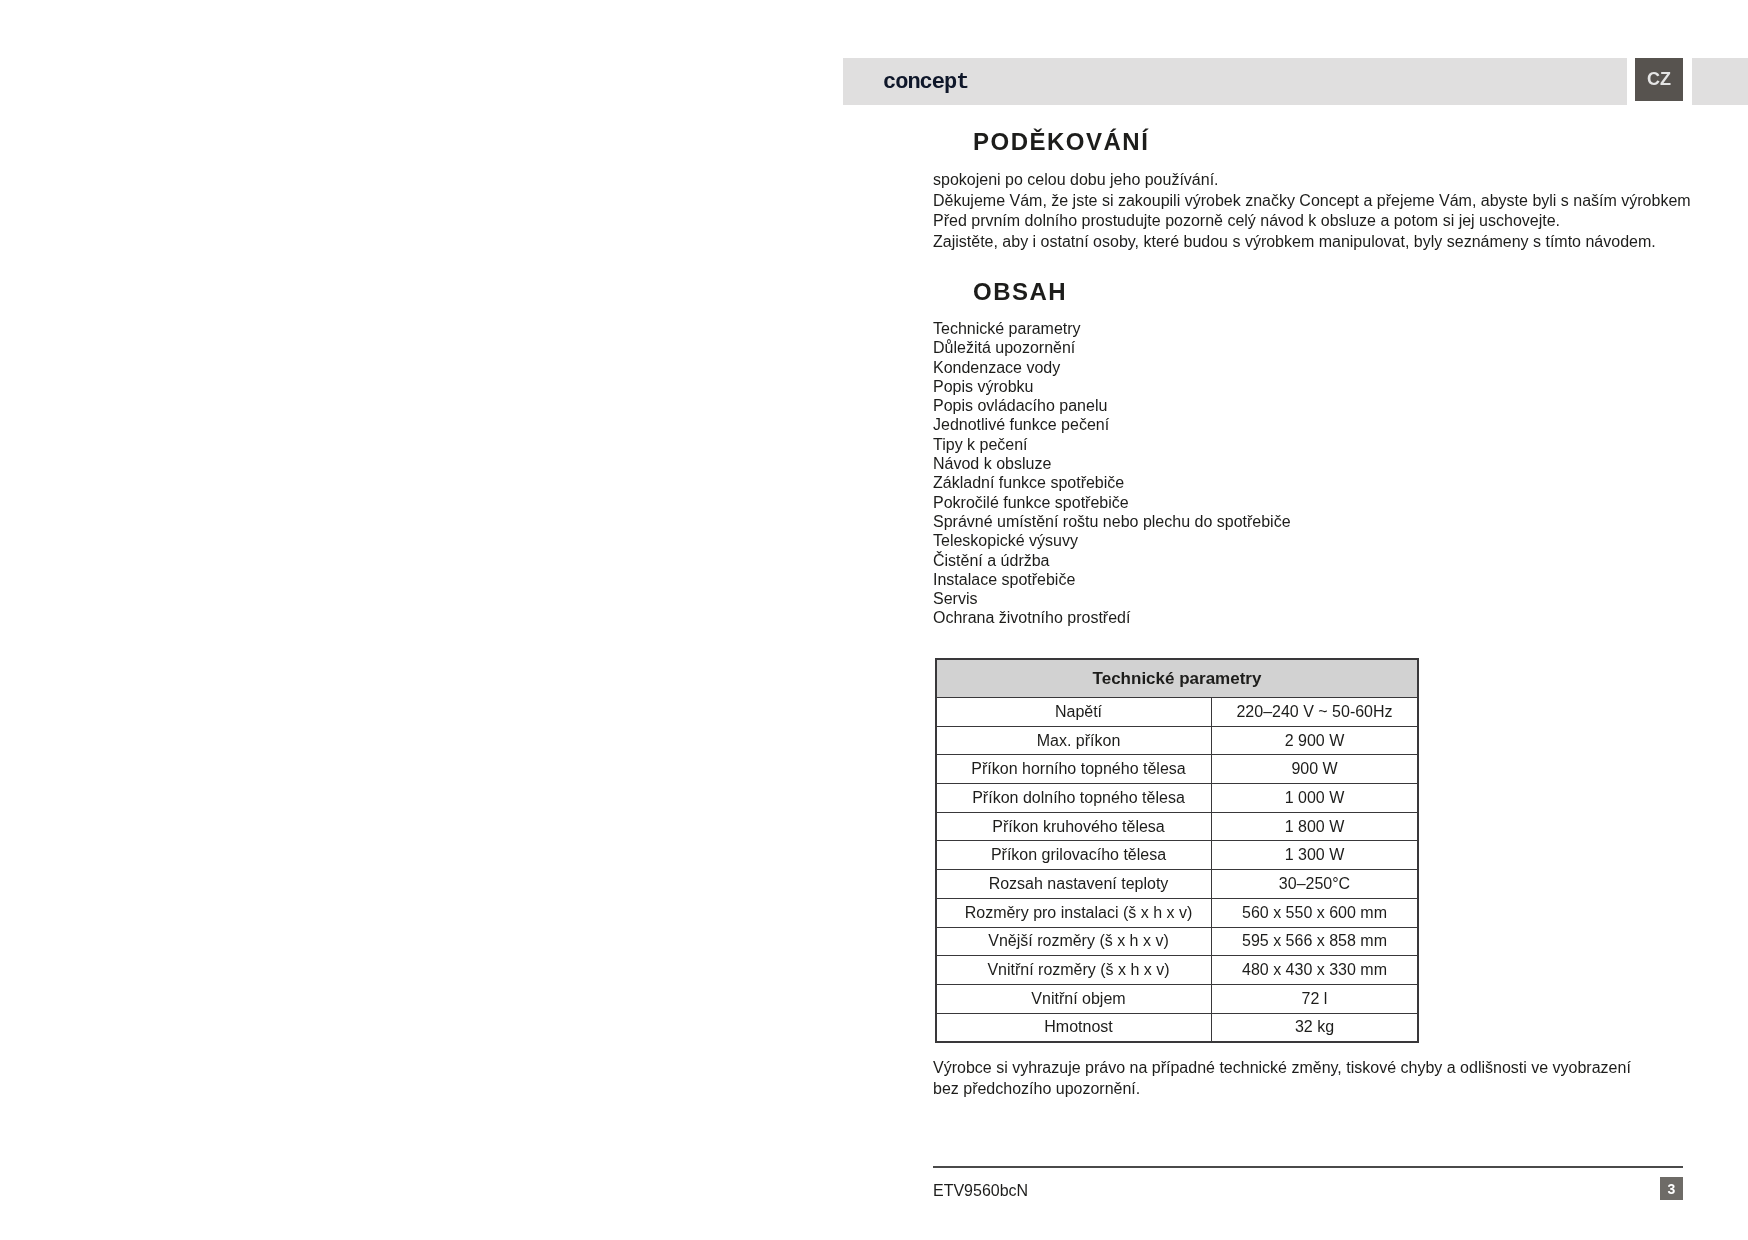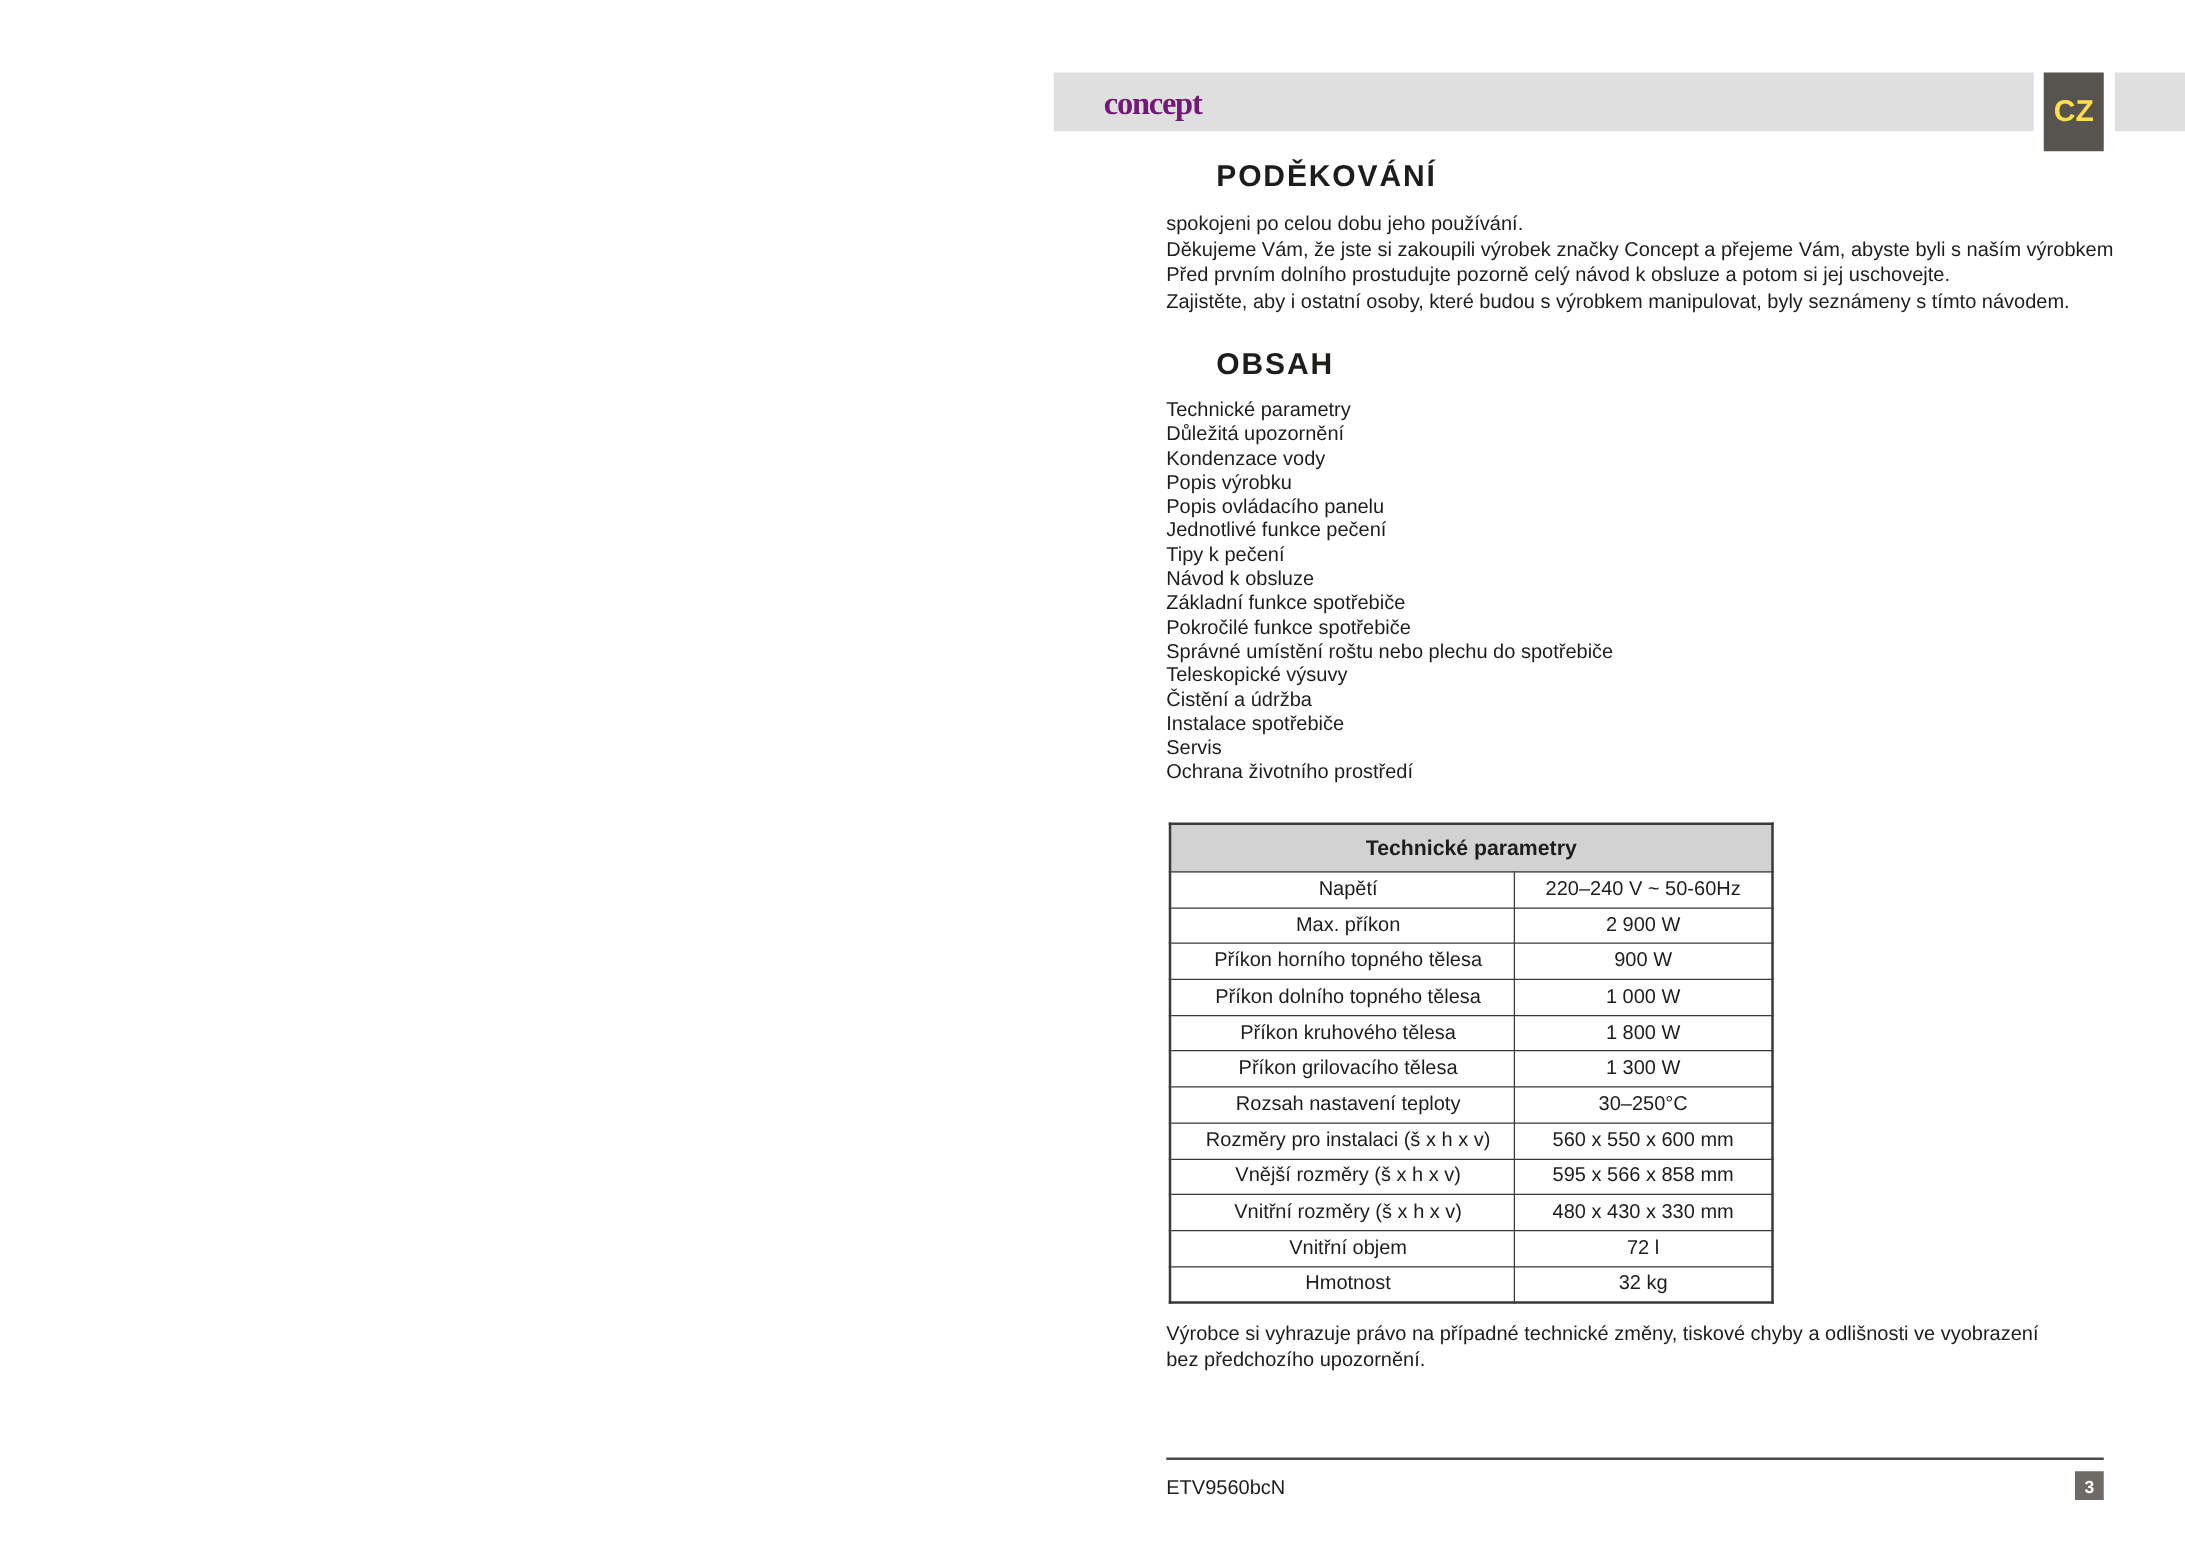--- a/index.html
+++ b/index.html
@@ -3,23 +3,23 @@
 <meta charset="utf-8">
 <style>
   html,body{margin:0;padding:0;background:#ffffff;}
   .page{
     position:relative;width:1748px;height:1240px;background:#ffffff;overflow:hidden;
     font-family:"Liberation Sans",sans-serif;color:#1d1d1b;
   }
   
   .header-bar{position:absolute;left:843px;top:58px;width:784px;height:47px;background:#e0dfdf;}
   .brand-logo{position:absolute;left:40px;top:3px;height:47px;line-height:44px;
-    font-family:Liberation Serif, serif;font-weight:800;font-size:26px;letter-spacing:-1px;color:#701a75;}
-  .lang-badge{position:absolute;left:1635px;top:58px;width:48px;height:63px;background:#57534f;
-    color:#fde047;font-weight:bold;font-size:24px;display:flex;align-items:center;justify-content:center;}
+    font-family:Liberation Mono, monospace;font-weight:800;font-size:22px;letter-spacing:-1px;color:#0f172a;}
+  .lang-badge{position:absolute;left:1635px;top:58px;width:48px;height:43px;background:#57534f;
+    color:#e5e5e5;font-weight:bold;font-size:18px;display:flex;align-items:center;justify-content:center;}
   .header-strip{position:absolute;left:1692px;top:58px;width:56px;height:47px;background:#e0dfdf;}
   
   .section-heading{position:absolute;left:933px;font-size:24px;font-weight:800;letter-spacing:1.5px;color:#1d1d1b;margin-left:40px;}
   .h-thanks{top:128px;}
   .h-toc{top:278px;}
   
   .para{position:absolute;left:933px;font-size:16px;line-height:20.5px;color:#1d1d1b;}
   .para-thanks{top:170px;}
   .para-note{top:1058px;}
   

